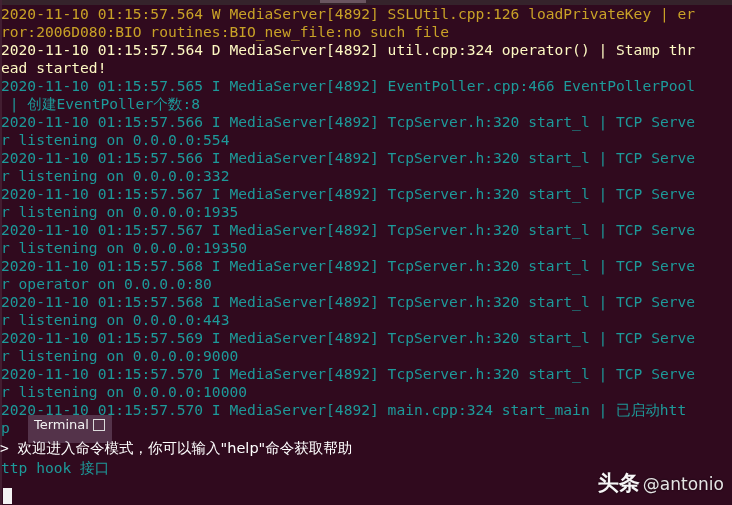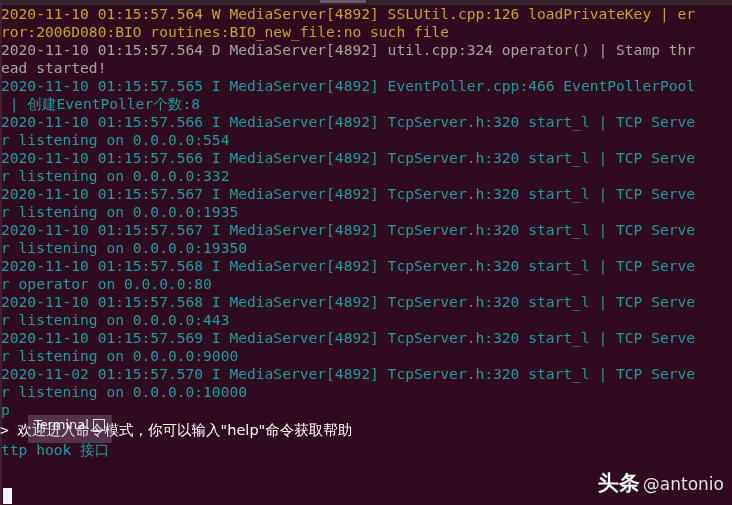--- a/index.html
+++ b/index.html
@@ -64,21 +64,21 @@
     height: 18px;
     line-height: 18px;
     font-size: 14.6px;
     letter-spacing: 0px;
     white-space: pre;
     font-family: "DejaVu Sans Mono", "Liberation Mono", monospace;
     padding-left: 1px;
   }
 
   .lvl-w { color: #c9a227; }
-  .lvl-d { color: #a3a3a3; }
+  .lvl-d { color: #fef9c3; }
   .lvl-i { color: #1d9a9a; }
 
   .prompt-line {
     height: 22px;
     line-height: 22px;
     font-size: 14.6px;
     white-space: pre;
   }
   .prompt-mark { color: #ffffff; }
   .prompt-cn {
@@ -176,22 +176,23 @@
         <div class="line lvl-i">2020-11-10 01:15:57.567 I MediaServer[4892] TcpServer.h:320 start_l | TCP Serve</div>
         <div class="line lvl-i">r listening on 0.0.0.0:1935</div>
         <div class="line lvl-i">2020-11-10 01:15:57.567 I MediaServer[4892] TcpServer.h:320 start_l | TCP Serve</div>
         <div class="line lvl-i">r listening on 0.0.0.0:19350</div>
         <div class="line lvl-i">2020-11-10 01:15:57.568 I MediaServer[4892] TcpServer.h:320 start_l | TCP Serve</div>
         <div class="line lvl-i">r operator on 0.0.0.0:80</div>
         <div class="line lvl-i">2020-11-10 01:15:57.568 I MediaServer[4892] TcpServer.h:320 start_l | TCP Serve</div>
         <div class="line lvl-i">r listening on 0.0.0.0:443</div>
         <div class="line lvl-i">2020-11-10 01:15:57.569 I MediaServer[4892] TcpServer.h:320 start_l | TCP Serve</div>
         <div class="line lvl-i">r listening on 0.0.0.0:9000</div>
-        <div class="line lvl-i">2020-11-02 01:15:57.570 I MediaServer[4892] TcpServer.h:320 start_l | TCP Serve</div>
+        <div class="line lvl-i">2020-11-10 01:15:57.570 I MediaServer[4892] TcpServer.h:320 start_l | TCP Serve</div>
         <div class="line lvl-i">r listening on 0.0.0.0:10000</div>
+        <div class="line lvl-i">2020-11-10 01:15:57.570 I MediaServer[4892] main.cpp:324 start_main | 已启动htt</div>
         <div class="line lvl-i">p</div>
       </div>
     <div id="prompt-lines">
         <div class="prompt-line"><span class="prompt-mark">&gt;</span> <span class="prompt-cn">欢迎进入命令模式，你可以输入"help"命令获取帮助</span></div>
       </div>
     <div class="line lvl-i">ttp hook 接口</div>
   </div>
 
   <div class="terminal-chip">
     <span>Terminal</span>

